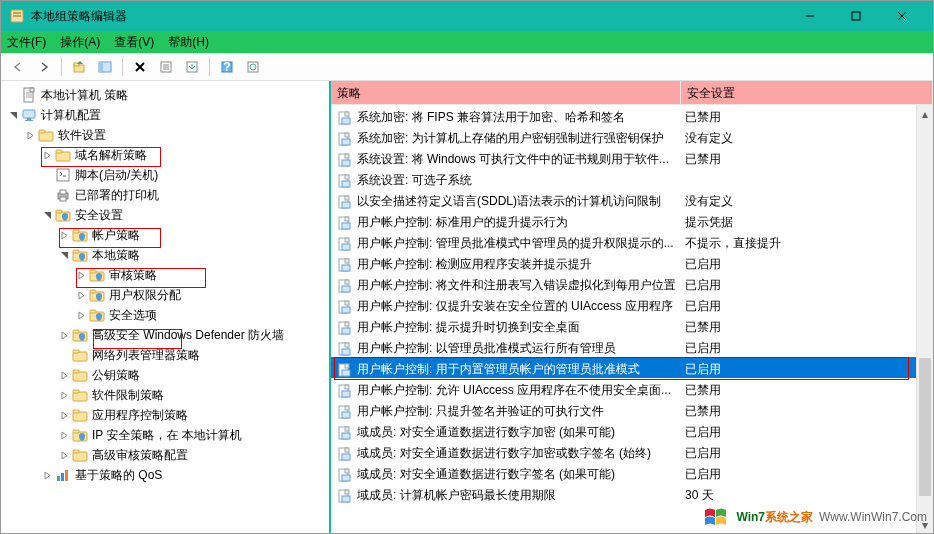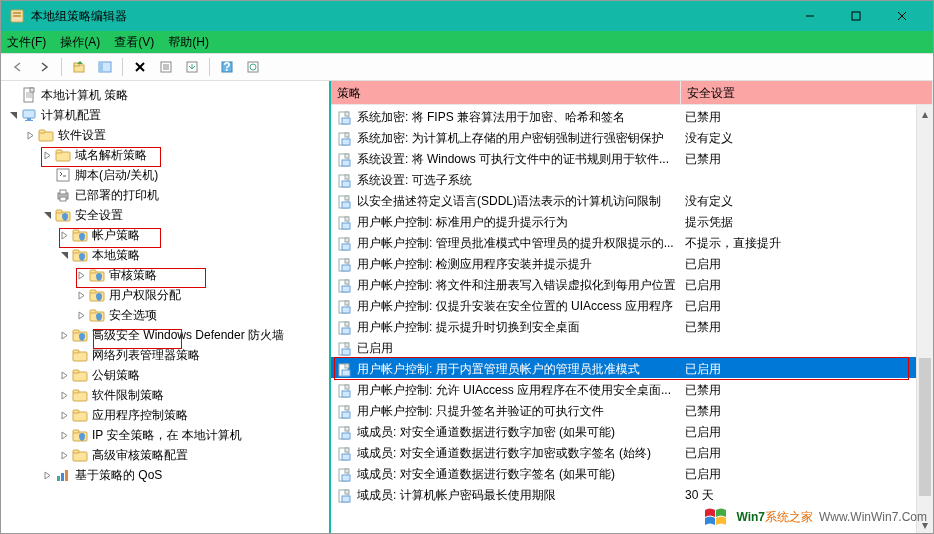--- a/index.html
+++ b/index.html
@@ -32,21 +32,21 @@
 .row .rs{white-space:nowrap}
 .row.sel{background:#0078d7;color:#fff}
 .row.sel .rs{color:#fff}
 .redrow{position:absolute;border:1.5px solid #d00;pointer-events:none}
 .scrollbar-v{position:absolute;right:0;top:24px;bottom:0;width:17px;background:#f0f0f0;border-left:1px solid #e0e0e0}
 .sb-btn{height:17px;background:#f0f0f0;display:flex;align-items:center;justify-content:center;color:#606060}
 .sb-track{position:absolute;top:17px;bottom:17px;left:0;right:0}
 .sb-thumb{position:absolute;left:2px;right:2px;background:#cdcdcd}
 .watermark{position:absolute;right:6px;bottom:4px;display:flex;align-items:center;gap:6px;font-size:14px}
 .watermark .wm1{color:#0a6b1a;font-weight:bold}
-.watermark .wm2{color:#e76a00;font-weight:normal}
+.watermark .wm2{color:#e76a00;font-weight:bold}
 .watermark .wm3{color:#666;font-size:12px}
 </style>
 </head>
 <body>
 
 <div class="titlebar">
   <svg class="ico" viewBox="0 0 16 16">
       <rect x="2" y="2" width="12" height="12" rx="1" fill="#f5deb3" stroke="#c9a24a"></rect>
       <rect x="4" y="4" width="8" height="2" fill="#c9a24a"></rect>
       <rect x="4" y="7" width="8" height="2" fill="#c9a24a"></rect>
@@ -485,20 +485,21 @@
           </svg>
           <span class="rp">用户帐户控制: 提示提升时切换到安全桌面</span>
           <span class="rs">已禁用</span>
         </div>
         <div class="row">
           <svg class="ricon" viewBox="0 0 16 16">
             <rect x="2" y="2" width="9" height="12" fill="#fff" stroke="#9aa"></rect>
             <rect x="8" y="2" width="4" height="4" fill="#e8e8e8" stroke="#9aa"></rect>
             <rect x="5" y="8" width="8" height="6" fill="#cfe7ff" stroke="#6aa0d8"></rect>
           </svg>
+          <span class="rp">用户帐户控制: 以管理员批准模式运行所有管理员</span>
           <span class="rs">已启用</span>
         </div>
         <div class="row sel">
           <svg class="ricon" viewBox="0 0 16 16">
             <rect x="2" y="2" width="9" height="12" fill="#fff" stroke="#9aa"></rect>
             <rect x="8" y="2" width="4" height="4" fill="#e8e8e8" stroke="#9aa"></rect>
             <rect x="5" y="8" width="8" height="6" fill="#cfe7ff" stroke="#6aa0d8"></rect>
           </svg>
           <span class="rp">用户帐户控制: 用于内置管理员帐户的管理员批准模式</span>
           <span class="rs">已启用</span>

